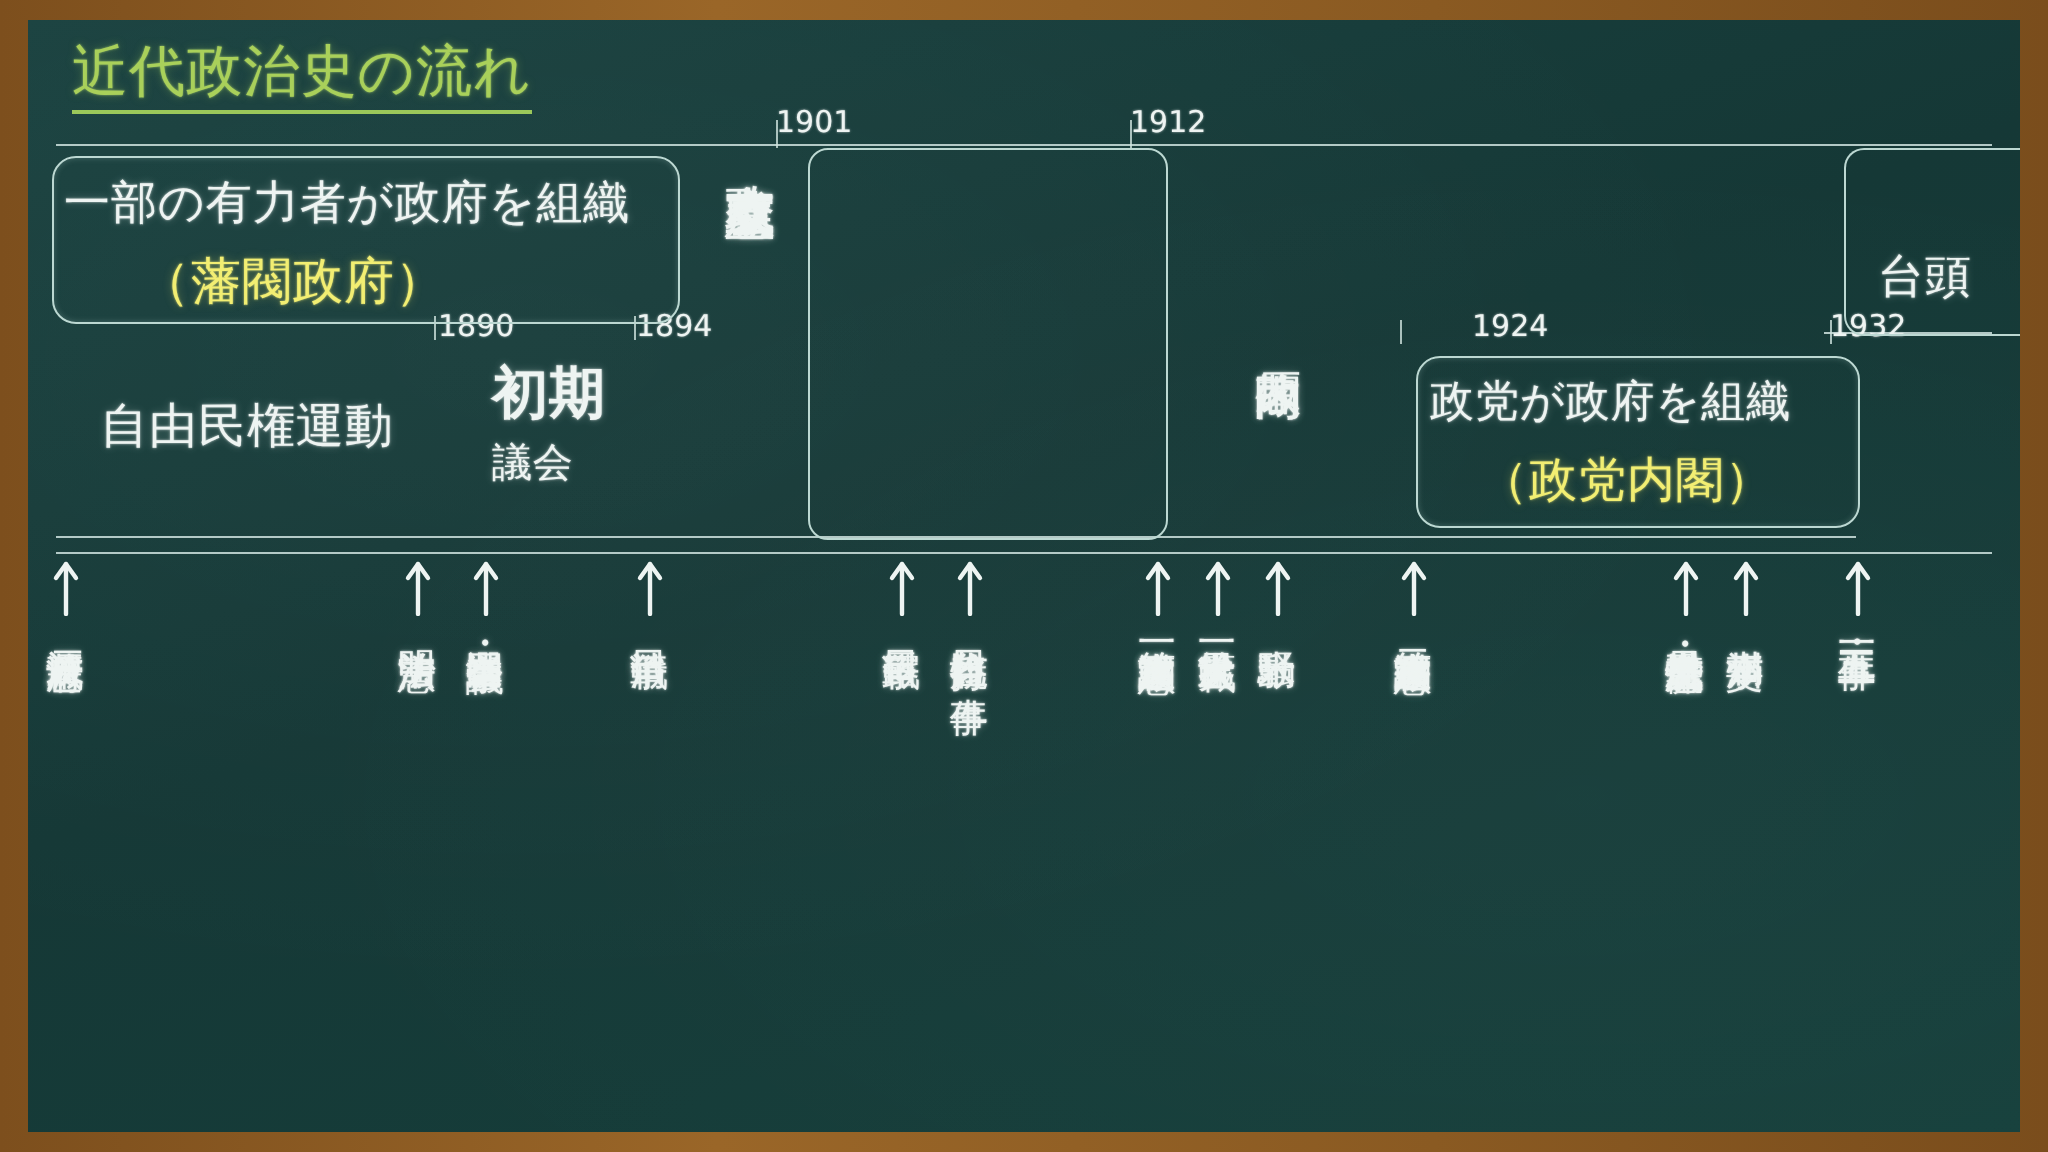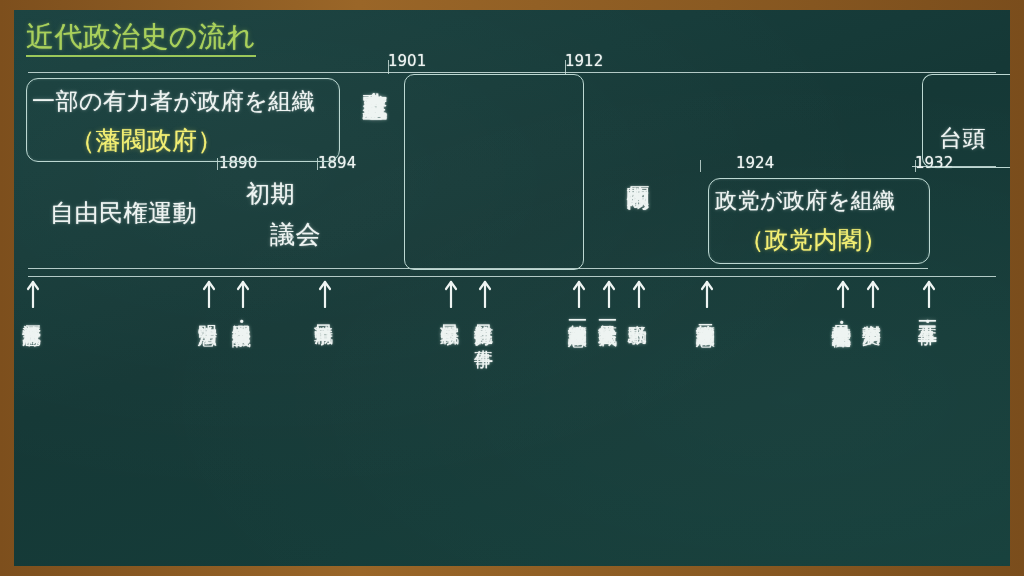--- a/index.html
+++ b/index.html
@@ -21,21 +21,21 @@
   
   .chalk{position:absolute;color:#eef4f2;
          text-shadow:0 0 1.2px rgba(255,255,255,.75),0 0 4px rgba(230,245,240,.30);
          letter-spacing:.02em;white-space:nowrap;}
   .green{color:#a9d05a;text-shadow:0 0 1.2px rgba(180,220,110,.8),0 0 5px rgba(170,210,90,.35);}
   .yellow{color:#f2ee72;text-shadow:0 0 1.2px rgba(240,236,120,.85),0 0 5px rgba(235,230,100,.35);}
 
   .vert{writing-mode:vertical-rl;text-orientation:upright;}
 
   
-  #title{left:12px;top:12px;font-size:28px;line-height:1.1;
+  #title{left:22px;top:12px;font-size:28px;line-height:1.1;
          border-bottom:2px solid #9bc85a;padding-bottom:2px;
          font-family:Liberation Serif, serif;}
 
   
   .hrule{position:absolute;height:0;border-top:1.6px solid #cfe3df;opacity:.85;}
   #rule-top{left:14px;top:62px;width:968px;}
   #rule-mid-left{left:14px;top:258px;width:900px;}
   #rule-mid-right{left:898px;top:156px;width:84px;}
   #rule-bottom{left:14px;top:266px;width:968px;}
 
@@ -82,22 +82,22 @@
     <div class="year" style="left:374px;top:42px;">1901</div>
     <div class="year" style="left:551px;top:42px;">1912</div>
     <div class="year" style="left:686px;top:144px;margin-left:36px;">1924</div>
     <div class="year" style="left:901px;top:144px;">1932</div>
 
     <div class="rbox" style="left:12px;top:68px;width:312px;height:82px;"></div>
     <div class="chalk" style="left:18px;top:76px;font-size:23px;">一部の有力者が政府を組織</div>
     <div class="chalk" style="left:36px;top:187px;font-size:24px;">自由民権運動</div>
 
     <div class="chalk yellow" style="left:56px;top:114px;font-size:25px;">（藩閥政府）</div>
-    <div class="chalk" style="left:232px;top:168px;font-size:24px;">初期</div>
-    <div class="chalk" style="left:232px;top:208px;font-size:25px;margin-left:24px;">議会</div>
+    <div class="chalk" style="left:232px;top:168px;font-size:28px;font-weight:bold;">初期</div>
+    <div class="chalk" style="left:232px;top:208px;font-size:20px;">議会</div>
 
     <div class="chalk vert" style="left:348px;top:62px;font-size:25px;line-height:1.02;">立憲政友会成立</div>
 
     <div class="erabox" style="left:390px;top:64px;width:178px;height:194px;"></div>
 
     <div class="chalk vert" style="left:612px;top:158px;font-size:23px;line-height:1.02;">原敬内閣</div>
 
     <div class="rbox" style="left:694px;top:168px;width:220px;height:84px;"></div>
     <div class="chalk" style="left:701px;top:176px;font-size:22px;">政党が政府を組織</div>
     <div class="chalk yellow" style="left:726px;top:214px;font-size:24px;">（政党内閣）</div>

